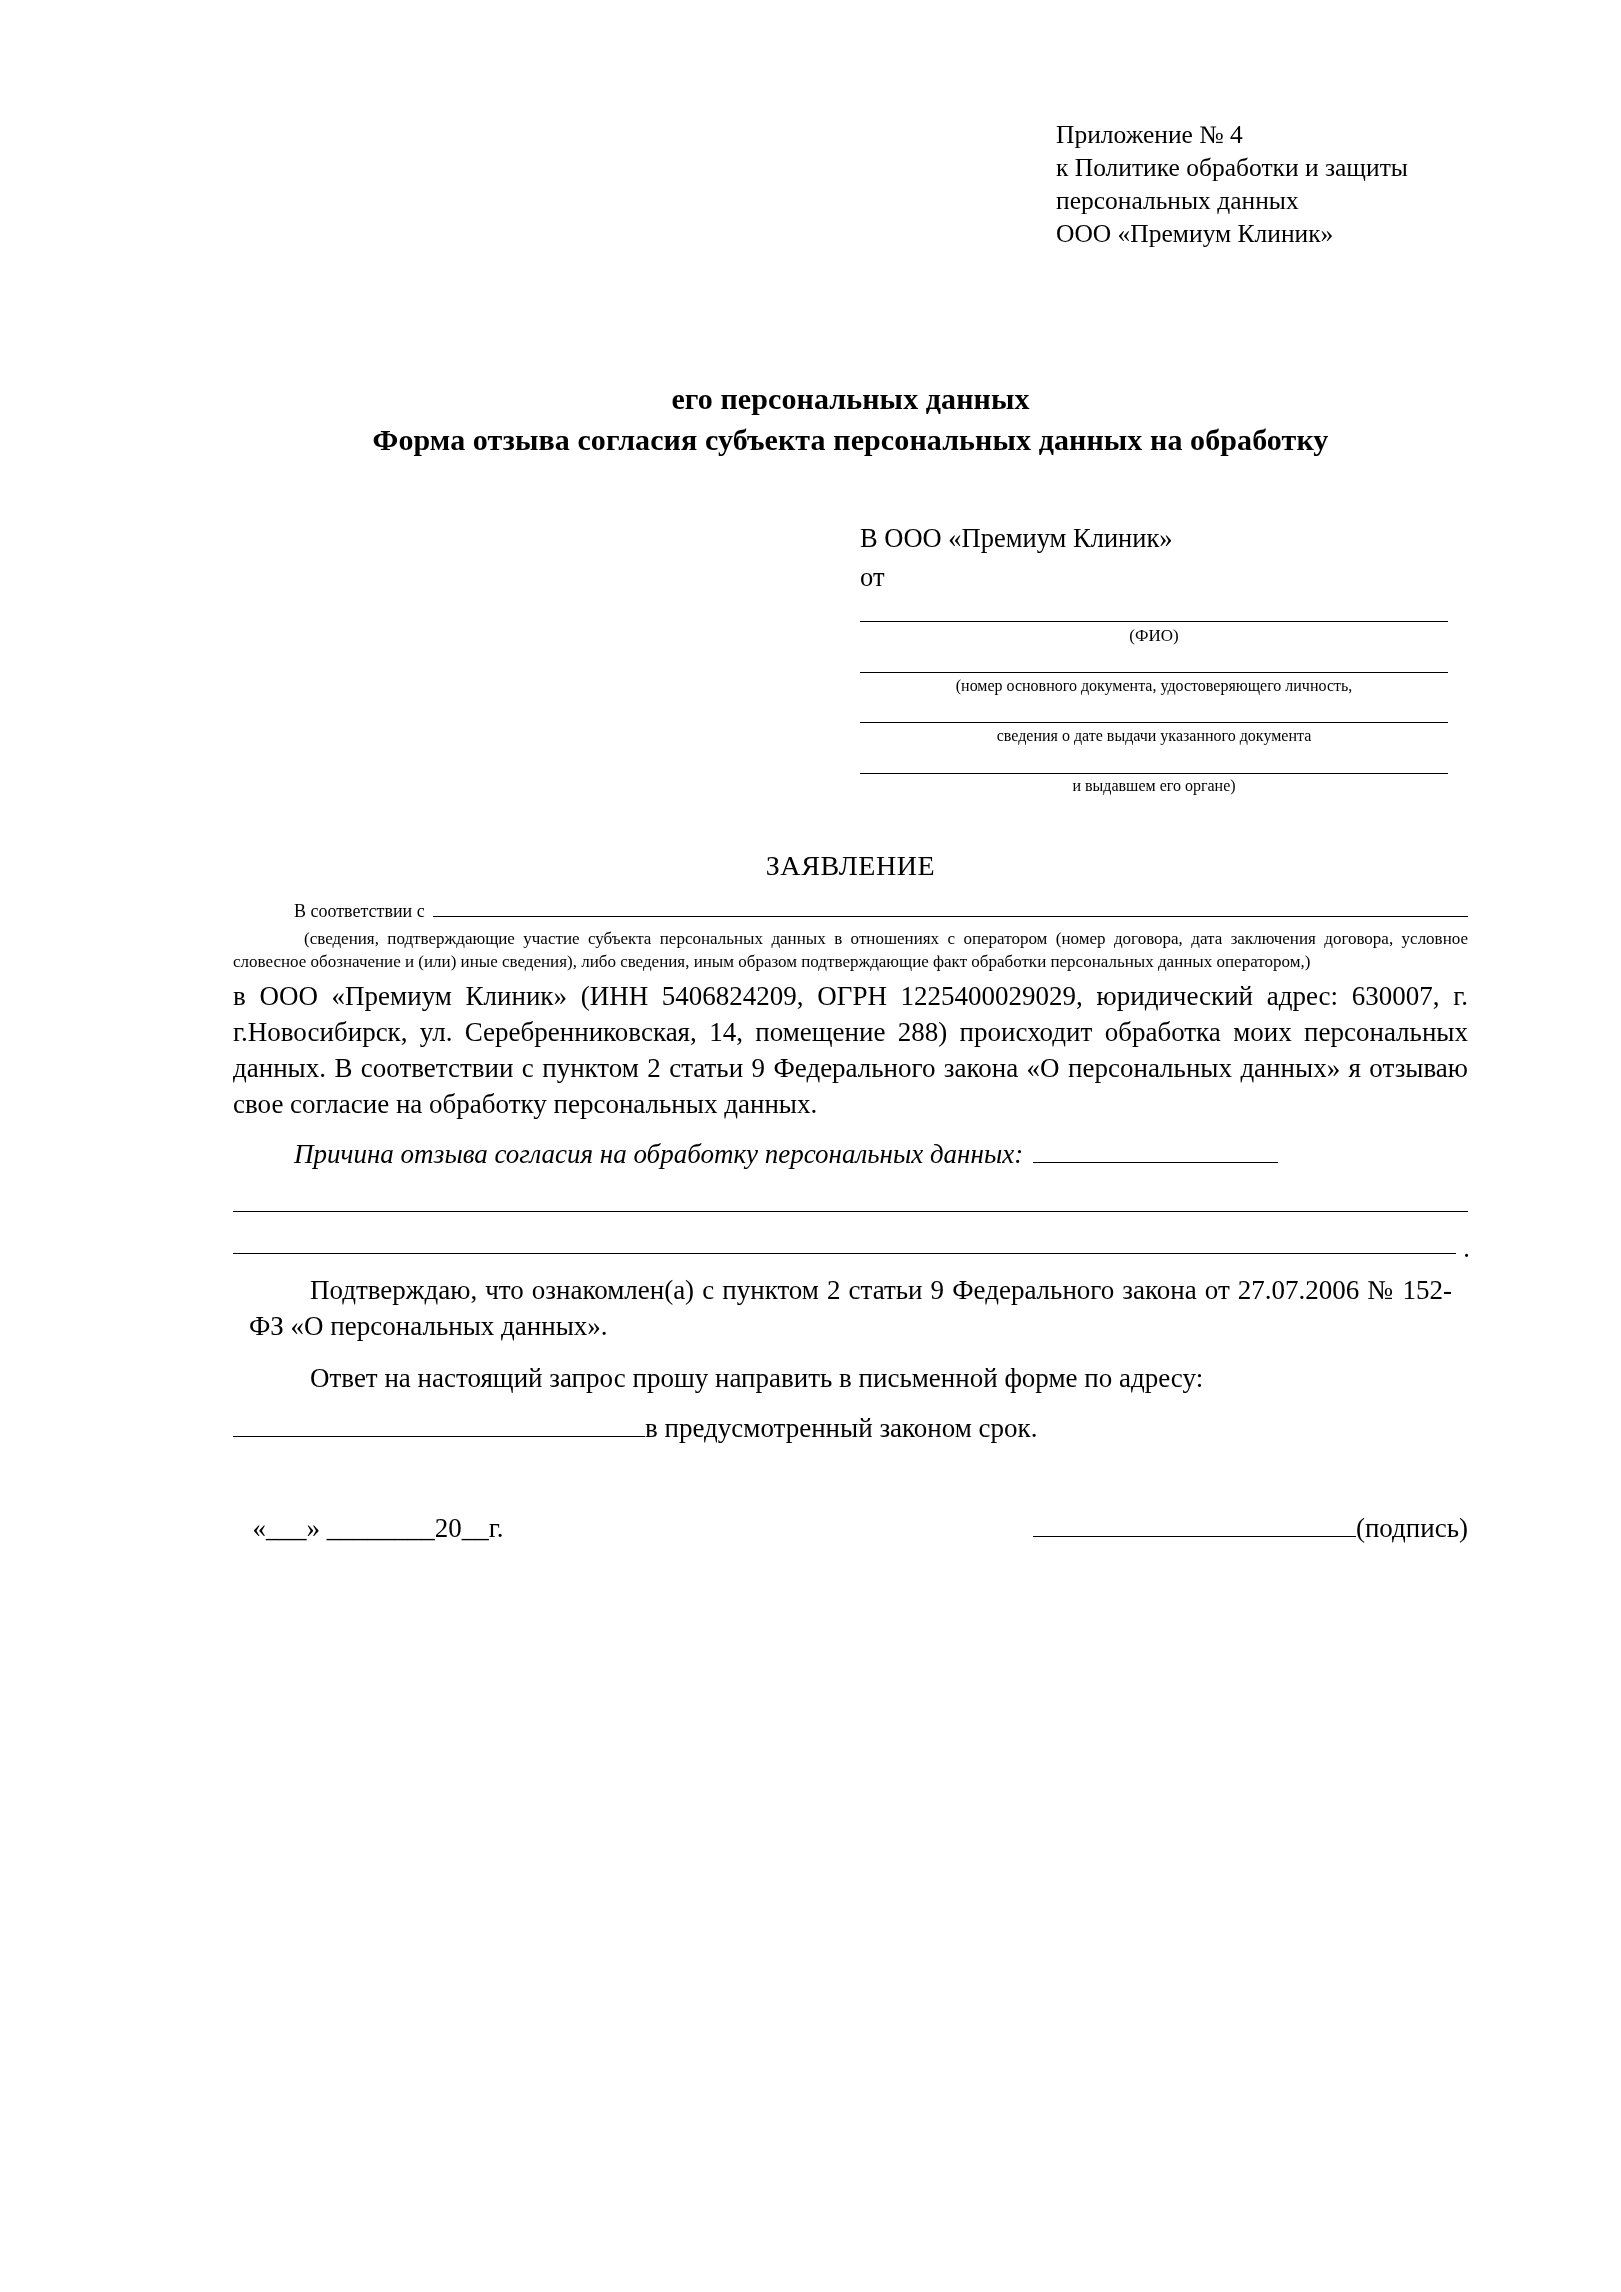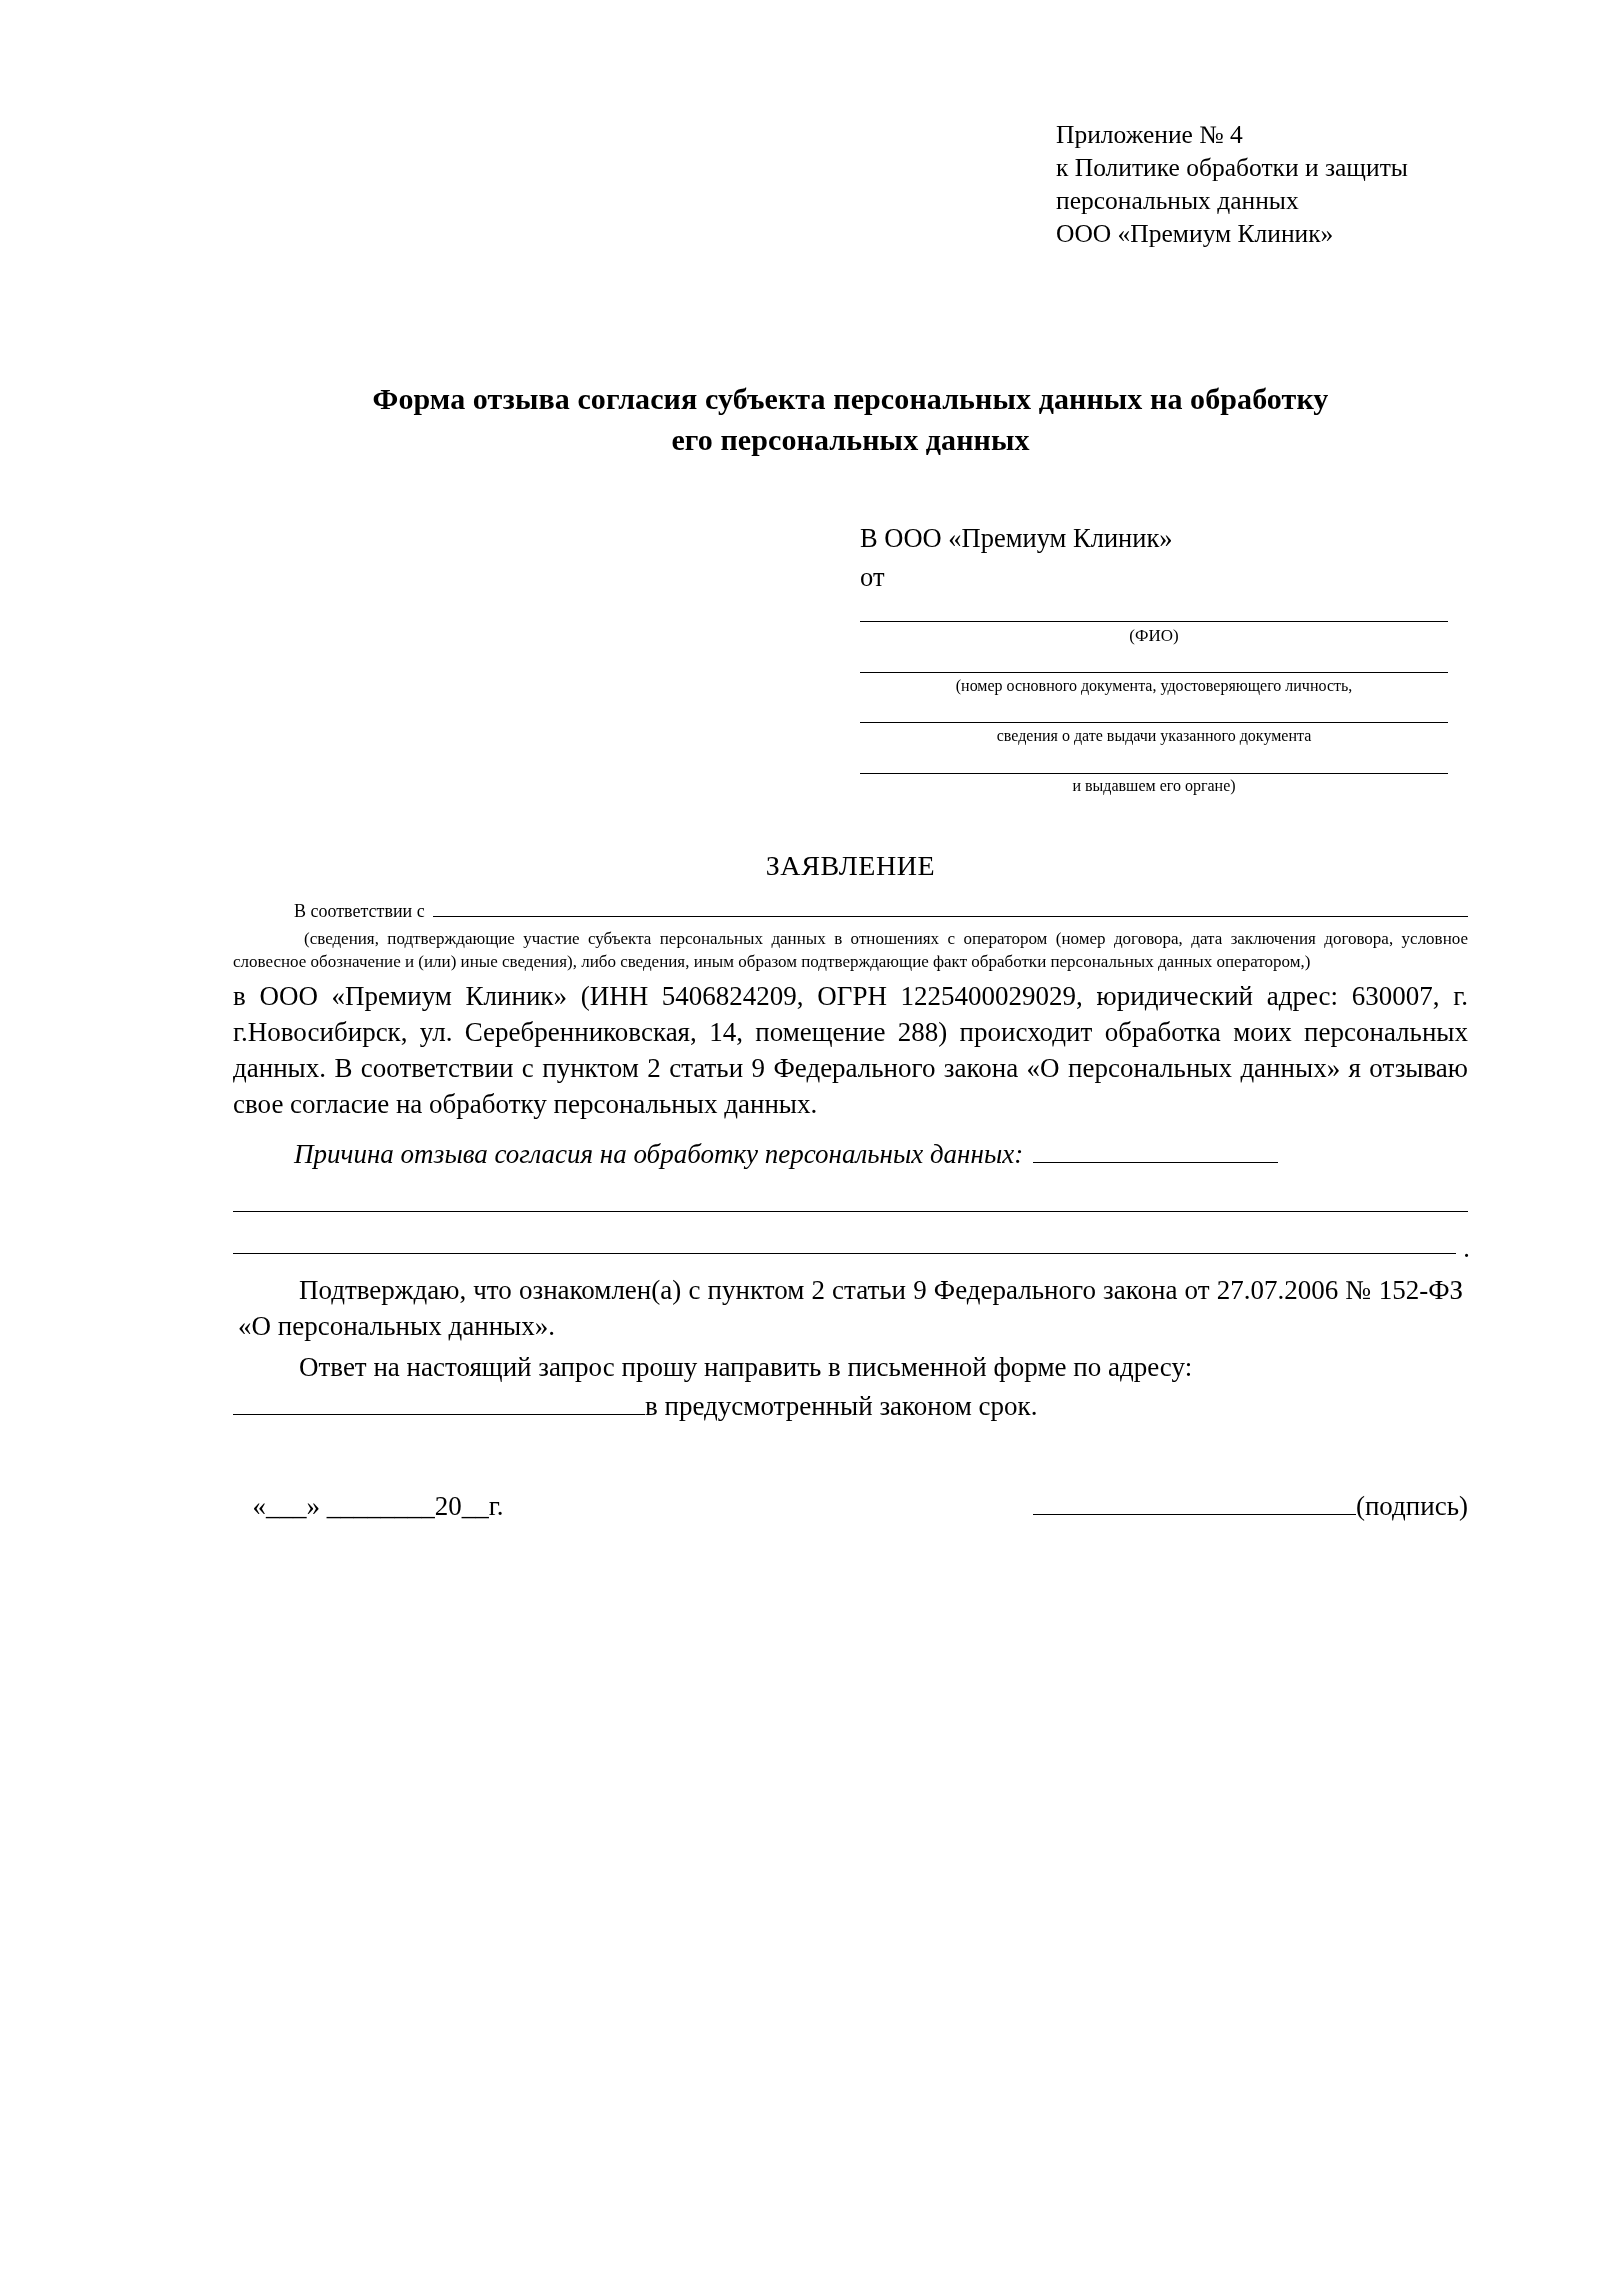--- a/index.html
+++ b/index.html
@@ -170,21 +170,21 @@
     font-size: 26.5px;
   }
 
   .confirm-block {
     font-size: 27px;
     line-height: 1.33;
     text-align: justify;
     margin-top: 19.6px;
   }
   .confirm-block p {
-    margin: 5px;
+    margin: 16px;
   }
   .confirm-block p.ind {
     text-indent: 61px;
   }
 
   .addr-row {
     display: flex;
     align-items: baseline;
     font-size: 27px;
     margin-top: 3.9px;
@@ -229,22 +229,22 @@
     <div class="header-block">
       <div class="header-lines">
         <div>Приложение № 4</div>
         <div>к Политике обработки и защиты</div>
         <div>персональных данных</div>
         <div>ООО «Премиум Клиник»</div>
       </div>
     </div>
 
     <div class="doc-title">
+      <div>его персональных данных</div>
       <div>Форма отзыва согласия субъекта персональных данных на обработку</div>
-      <div>его персональных данных</div>
     </div>
 
     <div class="addressee">
       <div class="to-line">В ООО «Премиум Клиник»</div>
       <div class="from-word">от</div>
 
       <div class="rule rule-full"></div>
       <div class="caption">(ФИО)</div>
 
       <div class="rule rule-full"></div>

